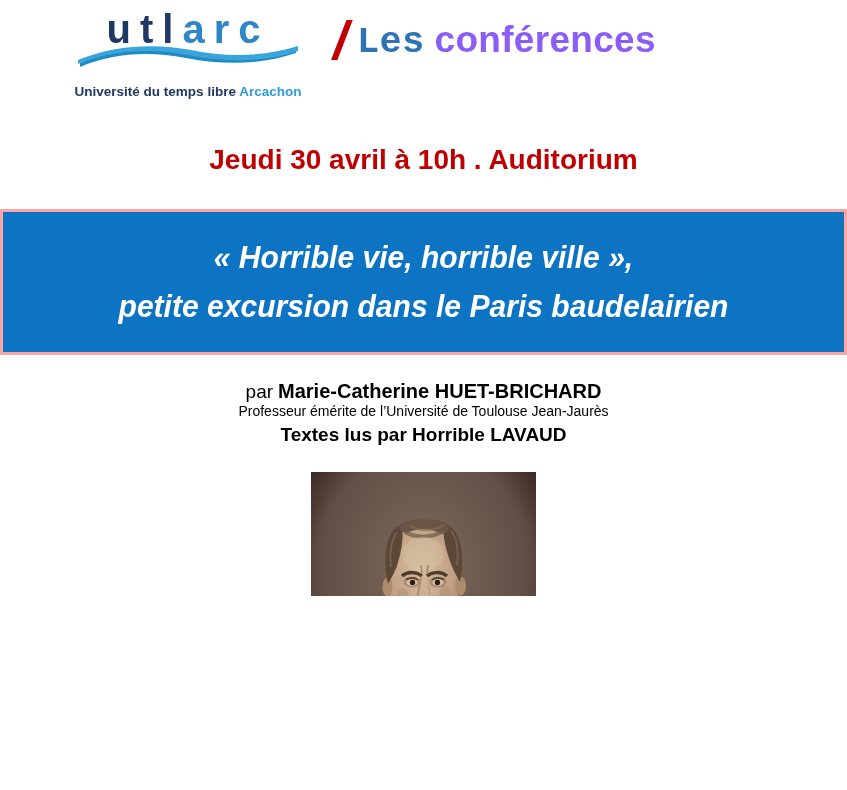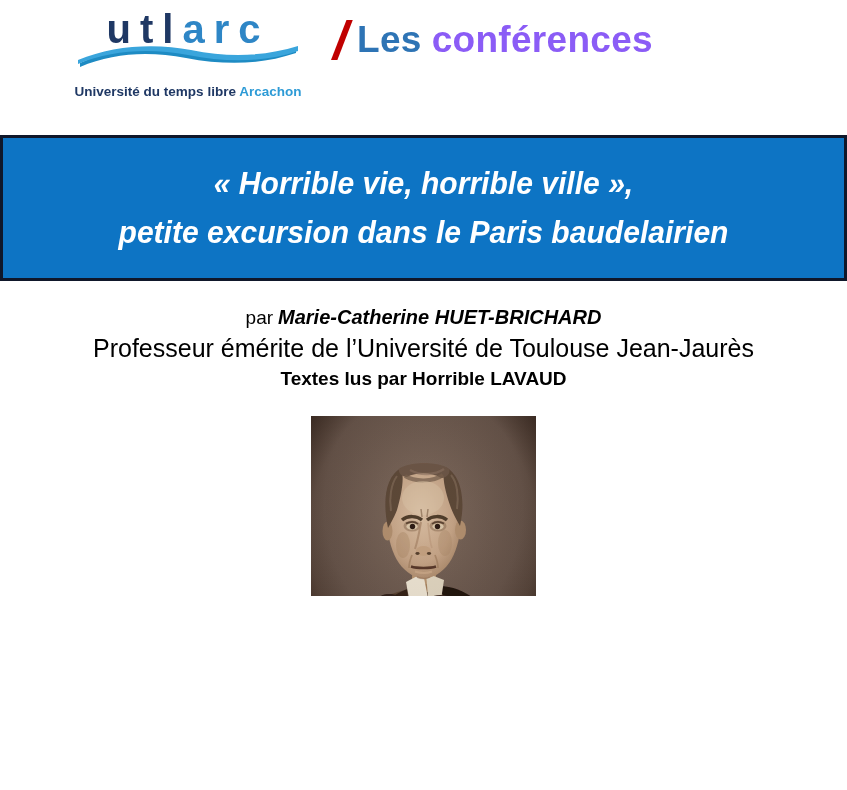--- a/index.html
+++ b/index.html
@@ -14,37 +14,37 @@
   .logo-word { font-size:40px; font-weight:bold; letter-spacing:9px; line-height:1.05; white-space:nowrap; }
   .logo-word .dark { color:#1f3864; }
   .logo-word .light { color:#2e86c6; }
   .logo-wave { margin-top:-7px; display:block; }
   .logo-sub { font-size:13.5px; font-weight:bold; margin-top:15px; white-space:nowrap; }
   .logo-sub .dark { color:#1f3864; }
   .logo-sub .light { color:#2e9bd6; }
   .title-row { margin-left:32px; margin-top:8px; display:flex; align-items:flex-start; }
   .slash { color:#c00000; font-size:54px; font-weight:bold; font-style:italic; line-height:0.92; margin-right:9px; }
   .header-title { font-size:37px; font-weight:bold; line-height:1.3; letter-spacing:0.3px; white-space:nowrap; }
-  .title-les { color:#2e74b5; margin-right:10px; }
+  .title-les { color:#2e74b5; margin-right:10px;font-family:Liberation Mono, monospace; }
   .title-conf { color:#8b5cf6; }
   
   .date-line { margin-top:42px; text-align:center; color:#c00000; font-size:28px; font-weight:bold; }
   
   .banner {
-    margin-top:33px; background:#0d74c4; border:3px solid #0f172a; padding:21px 10px;
+    margin-top:33px; background:#0d74c4; border:3px solid #fca5a5; padding:21px 10px;
   }
   .banner-line {
     color:#ffffff; font-size:31px; font-weight:bold; font-style:italic;
     text-align:center; line-height:49px; transform:scaleX(0.97);
   }
   
   .speakers { margin-top:25px; text-align:center; color:#000000; }
   .speaker-line1 { font-size:19px; }
-  .speaker-line1 .name { font-weight:bold; font-size:20px; margin-left:5px;font-style:italic; }
-  .affiliation { font-size:25px; margin-top:5px; }
+  .speaker-line1 .name { font-weight:bold; font-size:20px; margin-left:5px; }
+  .affiliation { font-size:14px; }
   .reader { font-size:19px; font-weight:bold; margin-top:5px; }
   
   .portrait-wrap { display:flex; justify-content:center; margin-top:26px; }
   .portrait { width:225px; height:283px; display:block; }
 </style>
 </head>
 <body>
 
 <div class="page">
 
@@ -56,20 +56,21 @@
         <path d="M0,17 C35,2 78,0 113,7 C152,15 188,13 220,3 L220,8 C188,19 150,20 110,12 C72,5 33,7 0,21 Z" fill="#3aa5dc"></path>
       </svg>
       <div class="logo-sub"><span class="dark">Université du temps libre</span><span> </span><span class="light">Arcachon</span></div>
     </div>
     <div class="title-row">
       <span class="slash">/</span>
       <span class="header-title"><span class="title-les">Les</span><span class="title-conf">conférences</span></span>
     </div>
   </div>
 
+  <div class="date-line">Jeudi 30 avril à 10h . Auditorium</div>
 
   <div class="banner">
     <div class="banner-line">« Horrible vie, horrible ville »,</div>
     <div class="banner-line">petite excursion dans le Paris baudelairien</div>
   </div>
 
   <div class="speakers">
     <div class="speaker-line1"><span>par</span><span class="name">Marie-Catherine HUET-BRICHARD</span></div>
     <div class="affiliation">Professeur émérite de l’Université de Toulouse Jean-Jaurès</div>
     <div class="reader">Textes lus par Horrible LAVAUD</div>

